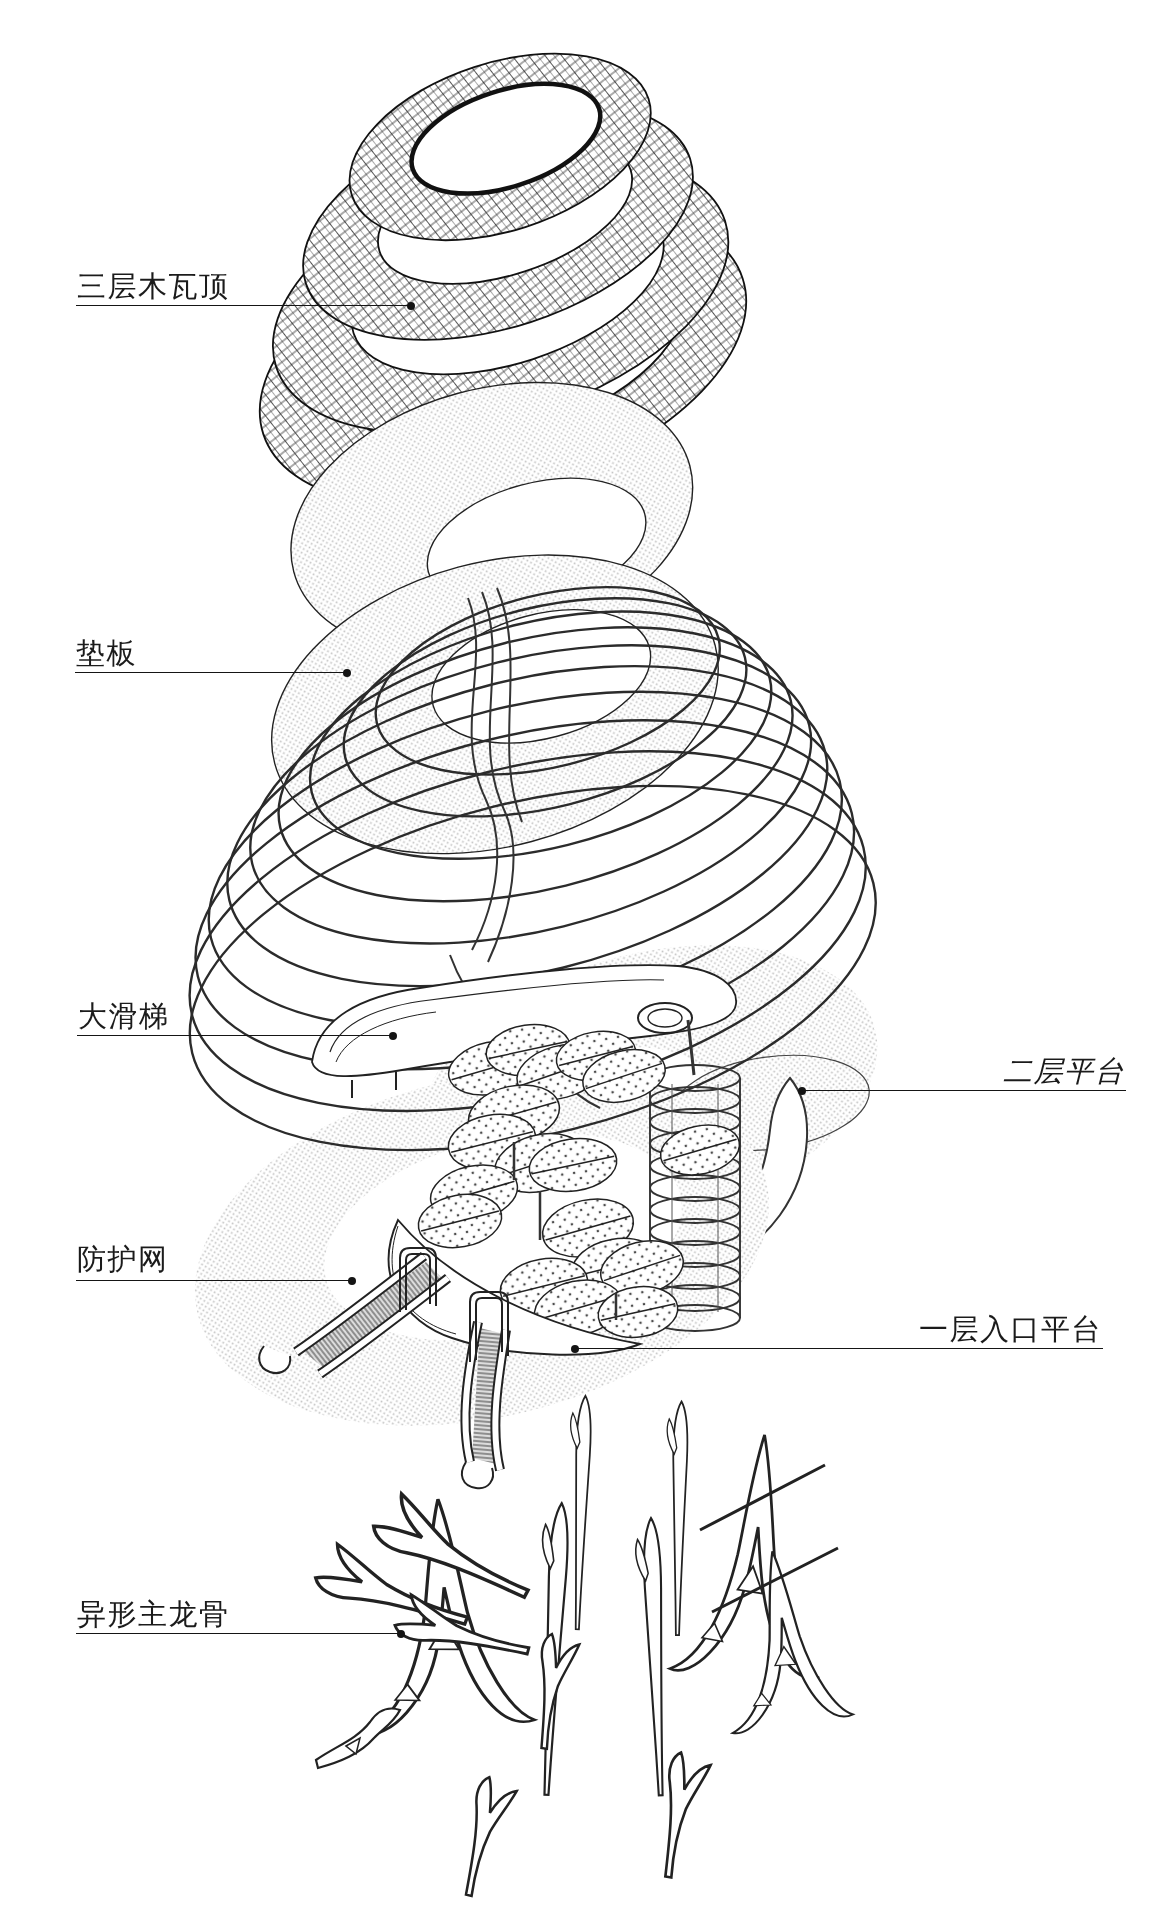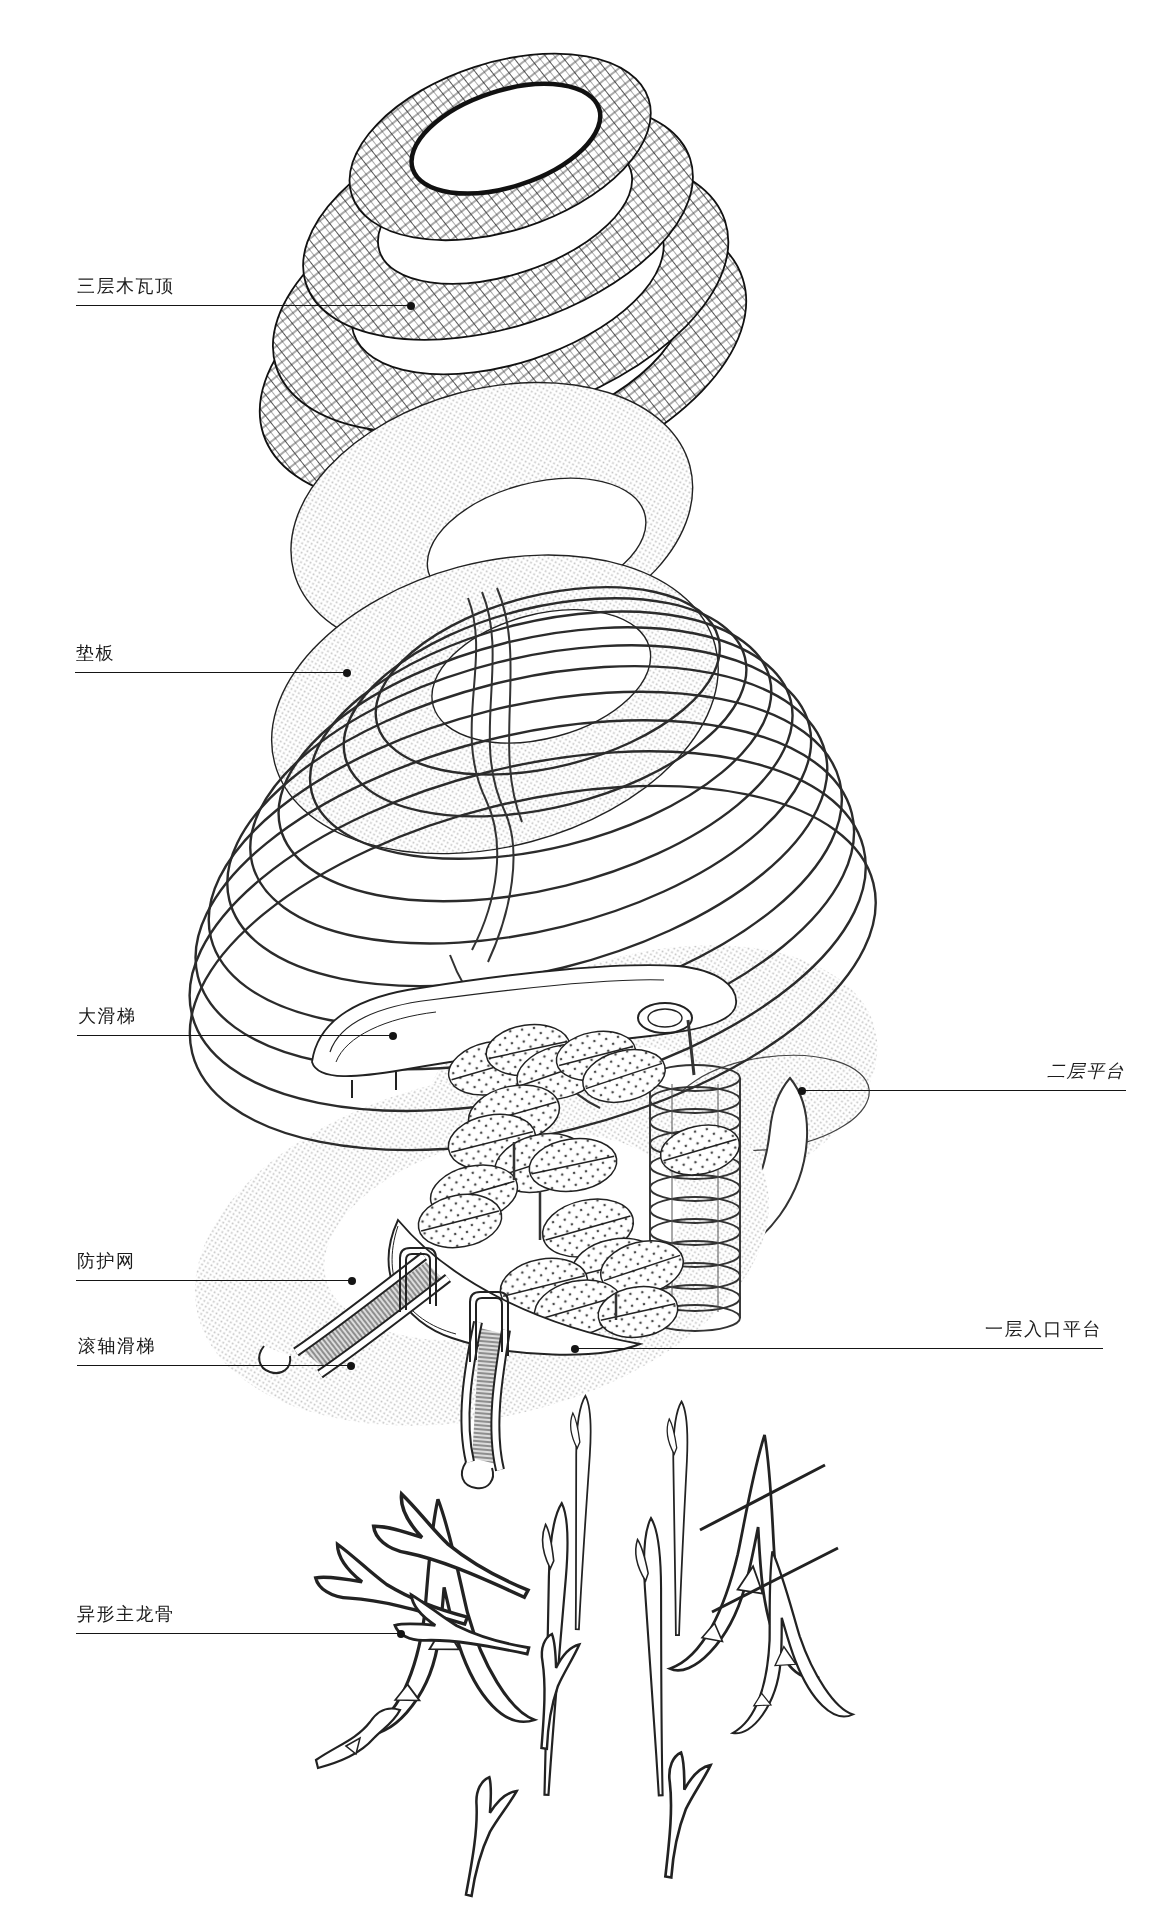--- a/index.html
+++ b/index.html
@@ -1,33 +1,33 @@
 <!DOCTYPE html>
 <html><head>
 <meta charset="utf-8">
 <style>
   html,body{margin:0;padding:0;background:#e8e8e8;}
   .canvas{position:relative;width:1156px;height:1920px;background:#ffffff;overflow:hidden;
           font-family:"Liberation Sans","DejaVu Sans",sans-serif;margin:0 auto;}
   svg{position:absolute;left:0;top:0;}
   .lbl{position:absolute;height:34px;border-bottom:1.6px solid #151515;color:#1b1b1b;
-       font-size:18px;letter-spacing:1.5px;line-height:29px;box-sizing:border-box;
+       font-size:29px;letter-spacing:1.5px;line-height:29px;box-sizing:border-box;
        white-space:nowrap;}
   .lbl .txt{position:absolute;bottom:4px;left:1px;}
   .lbl.right .txt{left:auto;right:1px;}
   .dot{position:absolute;width:8px;height:8px;background:#141414;border-radius:50%;bottom:-4.8px;}
   .lbl.left .dot{right:-3px;}
   .lbl.right .dot{left:-3px;}
   
   #lab-roof      {left:76px; top:272px; width:336px;}
   #lab-pad       {left:75px; top:639px; width:273px;text-decoration:underline;}
   #lab-keel3d    {left:76px; top:917px; width:272px;}
   #lab-bigslide  {left:77px; top:1002px;width:317px;}
   #lab-plat2f    {left:801px;top:1057px;width:325px;font-style:italic;}
-  #lab-net       {left:76px; top:1247px;width:277px;}
+  #lab-net       {left:76px; top:1247px;width:277px;font-family:Liberation Mono, monospace;}
   #lab-roller    {left:77px; top:1332px;width:275px;}
   #lab-plat1f    {left:574px;top:1315px;width:529px;font-family:Liberation Serif, serif;}
   #lab-mainkeel  {left:76px; top:1600px;width:326px;}
 </style>
 </head>
 <body>
 
 <div class="canvas">
 
 <svg width="1156" height="1920" viewBox="0 0 1156 1920" xmlns="http://www.w3.org/2000/svg">
@@ -294,24 +294,20 @@
   <span class="dot"></span>
 </div>
 <div class="lbl right" id="lab-plat2f">
   <span class="txt">二层平台</span>
   <span class="dot"></span>
 </div>
 <div class="lbl left" id="lab-net">
   <span class="txt">防护网</span>
   <span class="dot"></span>
 </div>
-<div class="lbl left" id="lab-roller">
-  <span class="txt">滚轴滑梯</span>
-  <span class="dot"></span>
-</div>
 <div class="lbl right" id="lab-plat1f">
   <span class="txt">一层入口平台</span>
   <span class="dot"></span>
 </div>
 <div class="lbl left" id="lab-mainkeel">
   <span class="txt">异形主龙骨</span>
   <span class="dot"></span>
 </div>
 
 </div>

